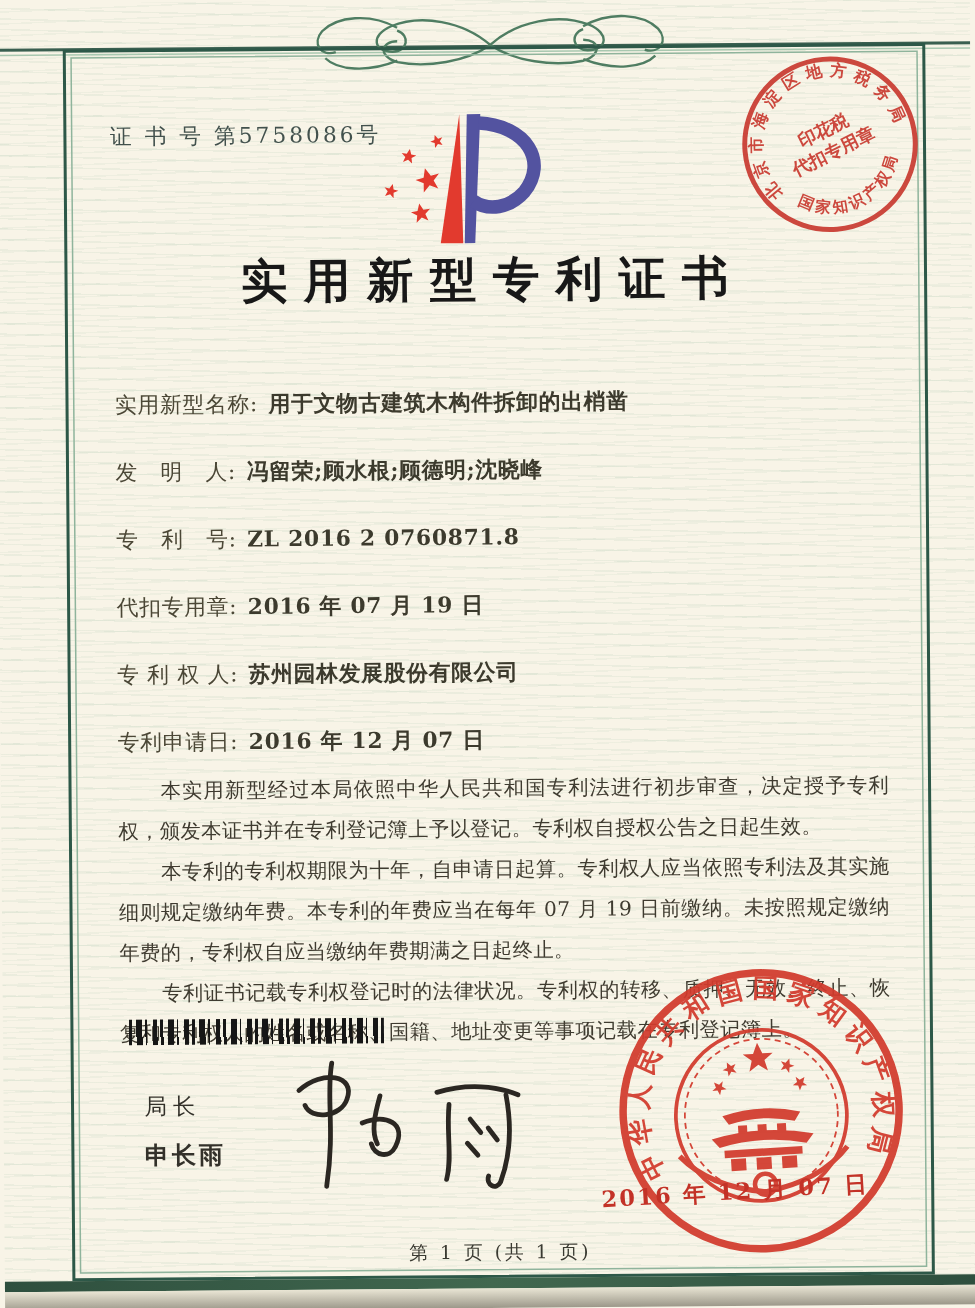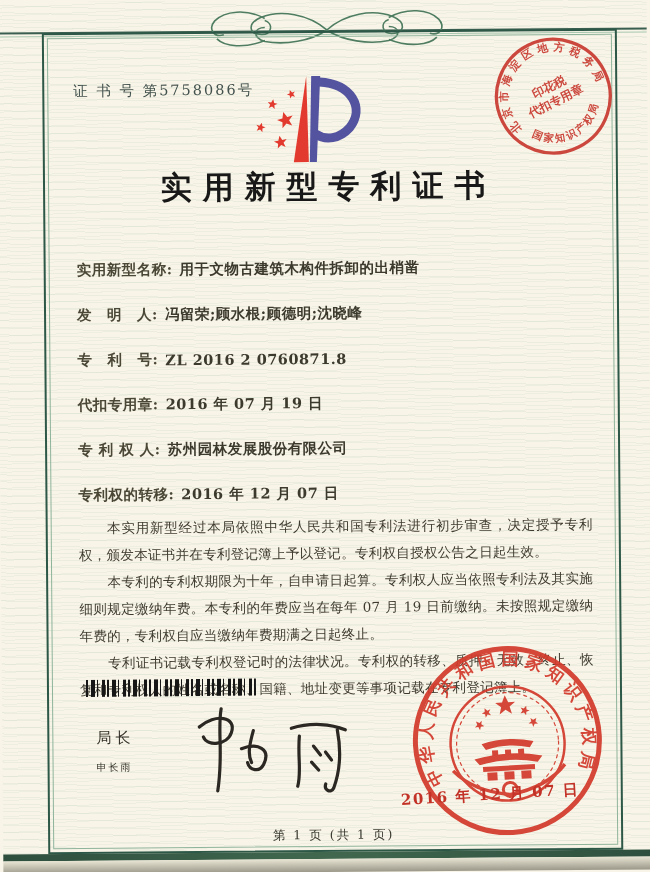--- a/index.html
+++ b/index.html
@@ -25,33 +25,33 @@
     background:linear-gradient(90deg,#2e4f3e,#41684f 50%,#2e4f3e);}
   .bottom-shadow{position:absolute;left:0;top:859px;width:650px;height:13px;
     background:linear-gradient(#e9e5d4,#9b9789);}
   .cert-number{position:absolute;left:76px;top:80px;font-size:14.5px;color:#42514d;letter-spacing:2px;}
   .logo{position:absolute;left:252px;top:74px;width:124px;height:92px;}
   .tax-stamp{position:absolute;left:494px;top:36px;width:124px;height:124px;transform:rotate(-26deg);opacity:.92;}
   .title{position:absolute;left:45px;top:166px;width:571px;text-align:center;
     font-size:31px;font-weight:bold;color:#181818;letter-spacing:11px;}
   .fields{position:absolute;left:78px;top:246px;width:510px;}
   .field-row{height:45px;font-size:14.5px;color:#45412f;letter-spacing:.5px;display:flex;align-items:center;}
-  .field-row .lbl{font-weight:700;color:#4b4736;white-space:pre;}
+  .field-row .lbl{font-weight:400;color:#4b4736;white-space:pre;}
   .field-row .val{margin-left:7px;color:#3c3a2d;font-weight:600;}
   .paragraphs{position:absolute;left:78px;top:513px;width:514px;}
   .paragraphs p{margin:0;text-indent:2.1em;text-align:justify;
     font-size:13.5px;line-height:27px;color:#3f3b30;letter-spacing:.3px;}
   .barcode{position:absolute;left:84px;top:678px;width:170px;height:17px;
     background:repeating-linear-gradient(90deg,
       #161616 0 2px,rgba(0,0,0,0) 2px 5px,
       #161616 5px 9px,rgba(0,0,0,0) 9px 11px,
       #161616 11px 12px,rgba(0,0,0,0) 12px 16px,
       #161616 16px 19px,rgba(0,0,0,0) 19px 21px);}
   .official-title{position:absolute;left:94px;top:727px;font-size:15px;color:#33312a;letter-spacing:4px;font-family:Liberation Mono, monospace;}
-  .official-name{position:absolute;left:94px;top:759px;font-size:10px;color:#33312a;letter-spacing:2px;}
+  .official-name{position:absolute;left:94px;top:759px;font-size:16px;color:#33312a;letter-spacing:2px;font-weight:bold;}
   .signature{position:absolute;left:185px;top:700px;width:170px;height:95px;}
   .seal{position:absolute;left:408px;top:645px;width:194px;height:194px;transform:rotate(-3deg);opacity:.93;}
   .seal-date{position:absolute;left:398px;top:786px;width:210px;font-size:15px;font-weight:600;
     color:#c33227;letter-spacing:1.5px;transform:rotate(-3deg);}
   .footer{position:absolute;left:45px;top:827px;width:571px;text-align:center;
     font-size:12.5px;color:#3a3a32;letter-spacing:2px;}
   .defs-hidden{position:absolute;width:0;height:0;}
 </style>
 </head>
 <body>
@@ -132,21 +132,21 @@
     </div>
     <div class="field-row">
       <span class="lbl">代扣专用章:</span>
       <span class="val">2016 年 07 月 19 日</span>
     </div>
     <div class="field-row">
       <span class="lbl">专 利 权 人:</span>
       <span class="val">苏州园林发展股份有限公司</span>
     </div>
     <div class="field-row">
-      <span class="lbl">专利权的转移:</span>
+      <span class="lbl">专利申请日:</span>
       <span class="val">2016 年 12 月 07 日</span>
     </div>
   </div>
 
   <div class="paragraphs">
     <p>本实用新型经过本局依照中华人民共和国专利法进行初步审查，决定授予专利权，颁发本证书并在专利登记簿上予以登记。专利权自授权公告之日起生效。</p>
     <p>本专利的专利权期限为十年，自申请日起算。专利权人应当依照专利法及其实施细则规定缴纳年费。本专利的年费应当在每年 07 月 19 日前缴纳。未按照规定缴纳年费的，专利权自应当缴纳年费期满之日起终止。</p>
     <p>专利证书记载专利权登记时的法律状况。专利权的转移、质押、无效、终止、恢复和专利权人的姓名或名称、国籍、地址变更等事项记载在专利登记簿上。</p>
   </div>
 

